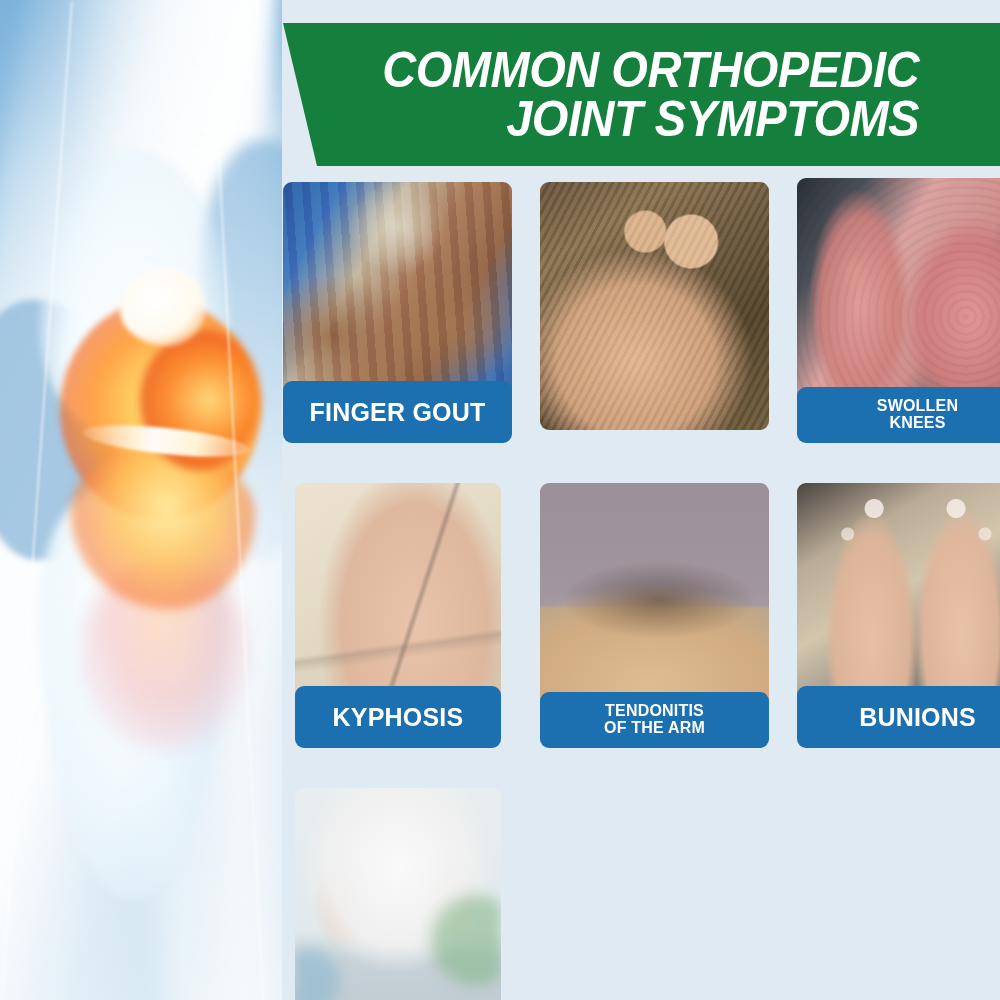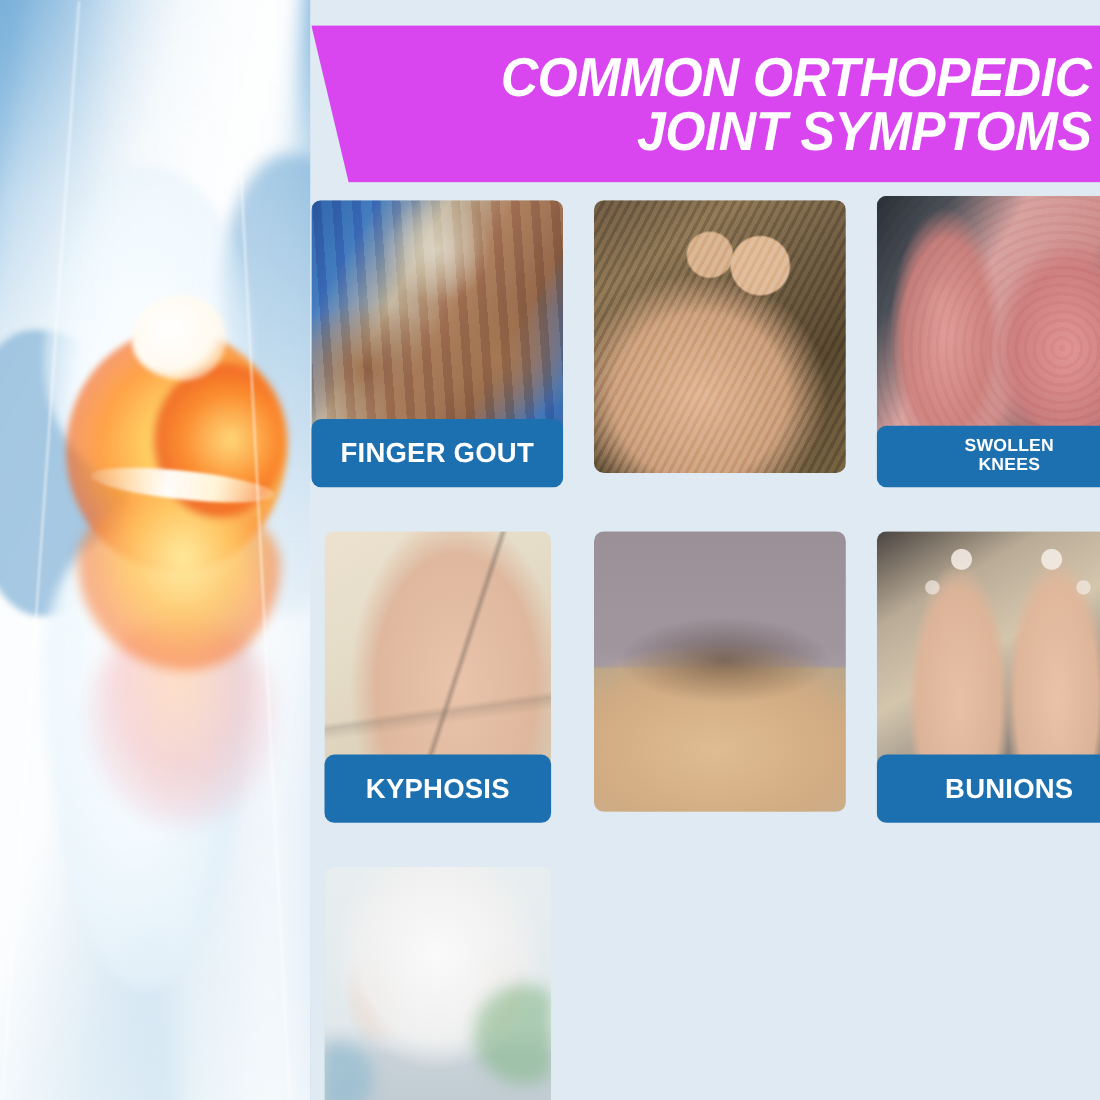--- a/index.html
+++ b/index.html
@@ -101,23 +101,23 @@
     background:linear-gradient(180deg, rgba(255,255,255,0), rgba(255,255,255,.55));
   }
   #hero .top-haze {
     position:absolute; left:0; top:0; width:100%; height:180px;
     background:linear-gradient(180deg, rgba(120,175,215,.45), rgba(120,175,215,0));
   }
 
   
   #banner {
     position:absolute; left:275px; top:23px; width:725px; height:143px;
-    background:#d946ef;
+    background:#15803d;
     clip-path:polygon(8px 0, 100% 0, 100% 100%, 42px 100%);
-    display:flex; align-items:center; justify-content:flex-end;
+    display:flex; align-items:center; justify-content:center;
     padding-right:8px;
   }
   #banner h1 {
     color:#ffffff;
     font-family:"Liberation Sans", sans-serif;
     font-style:italic;
     font-weight:bold;
     font-size:50px;
     line-height:.98;
     letter-spacing:-0.5px;
@@ -328,20 +328,22 @@
   </div>
 
 
   <div class="cell row2 col3">
     <div class="photo ph-kyphosis"></div>
     <div class="label one-line">KYPHOSIS</div>
   </div>
 
   <div class="cell row3 col1">
     <div class="photo ph-tendonitis"></div>
+    <div class="label two-line">TENDONITIS
+OF THE ARM</div>
   </div>
 
   <div class="cell row3 col2">
     <div class="photo ph-bunions"></div>
     <div class="label one-line">BUNIONS</div>
   </div>
 
   <div class="cell row3 col3">
     <div class="photo ph-sciatica"></div>
   </div>

